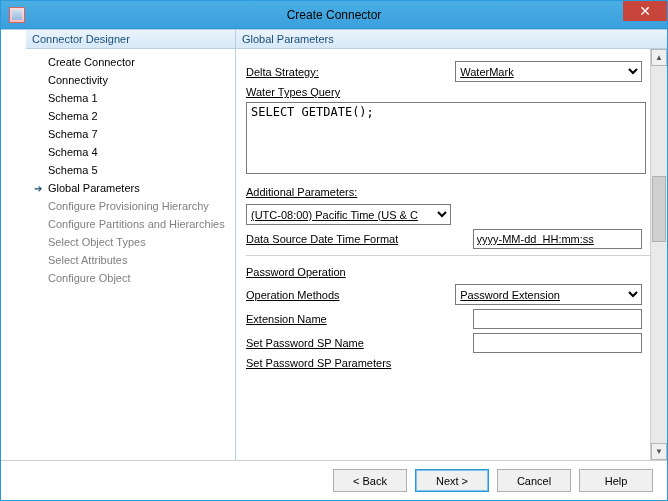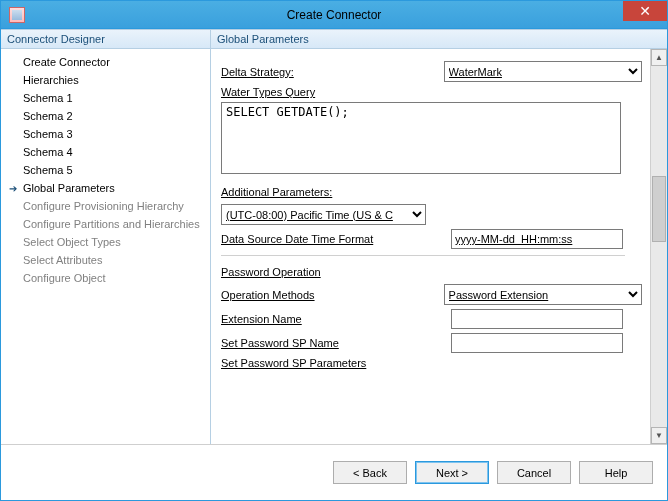--- a/index.html
+++ b/index.html
@@ -3,21 +3,21 @@
 <meta charset="utf-8">
 <style>
   * { box-sizing: border-box; font-family: "Segoe UI", Tahoma, sans-serif; font-size: 11px; }
   html, body { margin: 0; padding: 0; }
   .window { width: 668px; height: 501px; background: #fff; border: 1px solid #2b99dd; display: flex; flex-direction: column; position: relative; }
   .titlebar { height: 28px; background: linear-gradient(#4aaee3,#3aa0dd); display: flex; align-items: center; position: relative; border-bottom: 1px solid #2b99dd; }
   .titlebar .appicon { width: 16px; height: 16px; margin-left: 8px; background: linear-gradient(#fdd,#fbb); border: 1px solid #c66; position: relative; }
   .titlebar .appicon::after { content:""; position:absolute; inset:2px; background: linear-gradient(#cde,#9bd); }
   .titlebar .title { position: absolute; left: 0; right: 0; text-align: center; color: #000; font-size: 12px; pointer-events: none; }
   .titlebar .close { position: absolute; right: 0; top: 0; width: 44px; height: 20px; background: #c8453b; color: #fff; display: flex; align-items: center; justify-content: center; font-size: 14px; line-height: 1; cursor: default; }
-  .body { flex: 1; display: flex; border-top: 1px solid #b5cfe3; overflow: hidden; }
+  .body { flex: 1; display: flex; border-top: 1px solid #b5cfe3; overflow: hidden; padding-left: 25px; }
   .sidebar { width: 210px; border-right: 1px solid #b5cfe3; display: flex; flex-direction: column; }
   .panehdr { background: linear-gradient(#eaf3fb,#d7e8f7); border-bottom: 1px solid #b5cfe3; padding: 3px 6px; color: #1b4f78; font-size: 11px; }
   .navlist { padding: 4px 2px; overflow: auto; }
   .navrow { display: flex; align-items: center; height: 18px; padding-left: 6px; cursor: default; }
   .navrow .arrow { width: 14px; display: inline-block; color: #1b4f78; font-size: 10px; }
   .navrow .lbl { color: #000; }
   .navrow.dim .lbl { color: #808080; }
   .main { flex: 1; display: flex; flex-direction: column; min-width: 0; }
   .content { flex: 1; display: flex; overflow: hidden; }
   .form { flex: 1; padding: 8px 8px 8px 10px; overflow: hidden; text-decoration: underline; }
@@ -25,21 +25,21 @@
   .lbl-col { width: 230px; color: #000; }
   .sectionlbl { margin: 10px 0 6px 0; color: #000; }
   .textarea { width: 400px; height: 72px; border: 1px solid #7a7a7a; padding: 2px 4px; font-family: Consolas, monospace; font-size: 12px; resize: none; background: #fff; }
   select.combo { width: 205px; height: 21px; border: 1px solid #7a7a7a; background: #fff; }
   input.txt { width: 172px; height: 20px; border: 1px solid #7a7a7a; padding: 1px 3px; background: #fff; }
   .hr { border-top: 1px solid #d0d0d0; margin: 6px 0 6px 0; width: 404px; }
   .vscroll { width: 17px; background: #e9e9e9; border-left: 1px solid #cfcfcf; display: flex; flex-direction: column; }
   .vscroll .btn { height: 17px; background: #f0f0f0; border: 1px solid #b5b5b5; display: flex; align-items: center; justify-content: center; font-size: 8px; color: #555; }
   .vscroll .track { flex: 1; position: relative; }
   .vscroll .thumb { position: absolute; left: 1px; right: 1px; top: 110px; height: 66px; background: #cfcfcf; border: 1px solid #b0b0b0; }
-  .footer { height: 56px; border-top: 1px solid #cfcfcf; display: flex; align-items: center; justify-content: flex-end; gap: 8px; padding-right: 14px; background: #fff; padding-left: 28px; }
+  .footer { height: 40px; border-top: 1px solid #cfcfcf; display: flex; align-items: center; justify-content: flex-end; gap: 8px; padding-right: 14px; background: #fff; padding-left: 28px; }
   button.btn { width: 74px; height: 23px; background: #f0f0f0; border: 1px solid #adadad; cursor: default; color: #000; }
   button.btn.def { border: 1px solid #2b99dd; box-shadow: 0 0 0 1px #7ec3ef inset; }
 </style>
 </head>
 <body>
 
 <div class="window">
 
   <div class="titlebar">
     <div class="appicon"></div>
@@ -51,33 +51,33 @@
 
     <div class="sidebar">
       <div class="panehdr">Connector Designer</div>
       <div class="navlist" id="navlist">
           <div class="navrow">
             <span class="arrow"></span>
             <span class="lbl">Create Connector</span>
           </div>
           <div class="navrow">
             <span class="arrow"></span>
-            <span class="lbl">Hierarchies</span>
+            <span class="lbl">Connectivity</span>
           </div>
           <div class="navrow">
             <span class="arrow"></span>
             <span class="lbl">Schema 1</span>
           </div>
           <div class="navrow">
             <span class="arrow"></span>
             <span class="lbl">Schema 2</span>
           </div>
           <div class="navrow">
             <span class="arrow"></span>
-            <span class="lbl">Schema 3</span>
+            <span class="lbl">Schema 7</span>
           </div>
           <div class="navrow">
             <span class="arrow"></span>
             <span class="lbl">Schema 4</span>
           </div>
           <div class="navrow">
             <span class="arrow"></span>
             <span class="lbl">Schema 5</span>
           </div>
           <div class="navrow">

